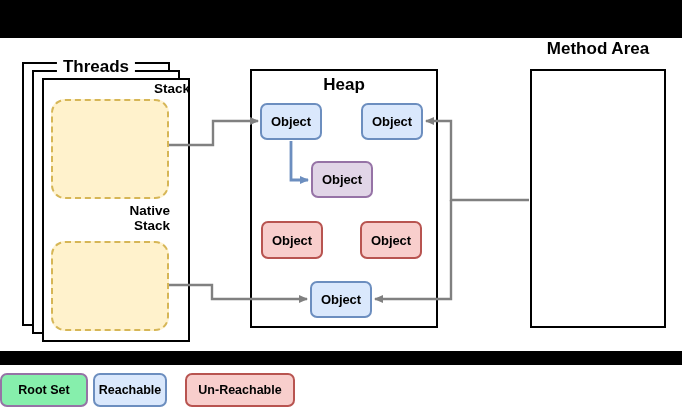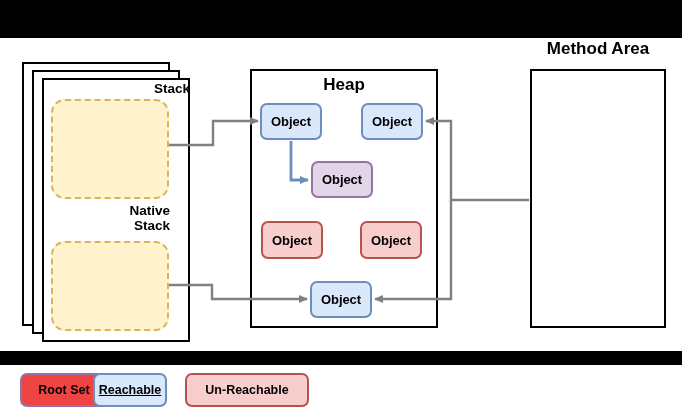--- a/index.html
+++ b/index.html
@@ -108,36 +108,37 @@
     border-radius: 7px;
     border-width: 2px;
     border-style: solid;
     display: flex;
     align-items: center;
     justify-content: center;
     font-weight: bold;
     font-size: 12.5px;
     color: #000000;
   }
-  #legend-0 { left: 20px;   width: 88px;  background: #ef4444; border-color: #9673a6; }
-  #legend-1 { left: 93px;  width: 74px;  background: #dae8fc; border-color: #6c8ebf; text-decoration: underline; }
-  #legend-2 { left: 185px; width: 124px; background: #f8cecc; border-color: #b85450; }
+  #legend-0 { left: 0;   width: 88px;  background: #86efac; border-color: #9673a6; }
+  #legend-1 { left: 93px;  width: 74px;  background: #dae8fc; border-color: #6c8ebf; }
+  #legend-2 { left: 185px; width: 110px; background: #f8cecc; border-color: #b85450; }
 </style>
 </head>
 <body>
 
 <div id="canvas">
 
   <div class="white-sheet" id="sheet-main"></div>
   <div class="white-sheet" id="sheet-legend"></div>
 
   <div class="stack-sheet" style="left:22px; top:62px; width:148px; height:264px;"></div>
   <div class="stack-sheet" style="left:32px; top:70px; width:148px; height:264px;"></div>
   <div class="stack-sheet" style="left:42px; top:78px; width:148px; height:264px;"></div>
 
+  <div class="panel-title" style="left:96px; top:58px; font-size:17px;">Threads</div>
 
   <div class="section-title" style="left:42px; top:82px; width:148px; font-size:13.5px;">Stack</div>
   <div class="stack-box" style="left:51px; top:99px; width:118px; height:100px;"></div>
 
   <div class="section-title" style="left:42px; top:204px; width:128px; font-size:13.5px;">Native
 Stack</div>
   <div class="stack-box" style="left:51px; top:241px; width:118px; height:90px;"></div>
 
   <div class="panel" style="left:250px; top:69px; width:188px; height:259px;"></div>
   <div class="panel-title" style="left:344px; top:76px; font-size:17px;">Heap</div>

